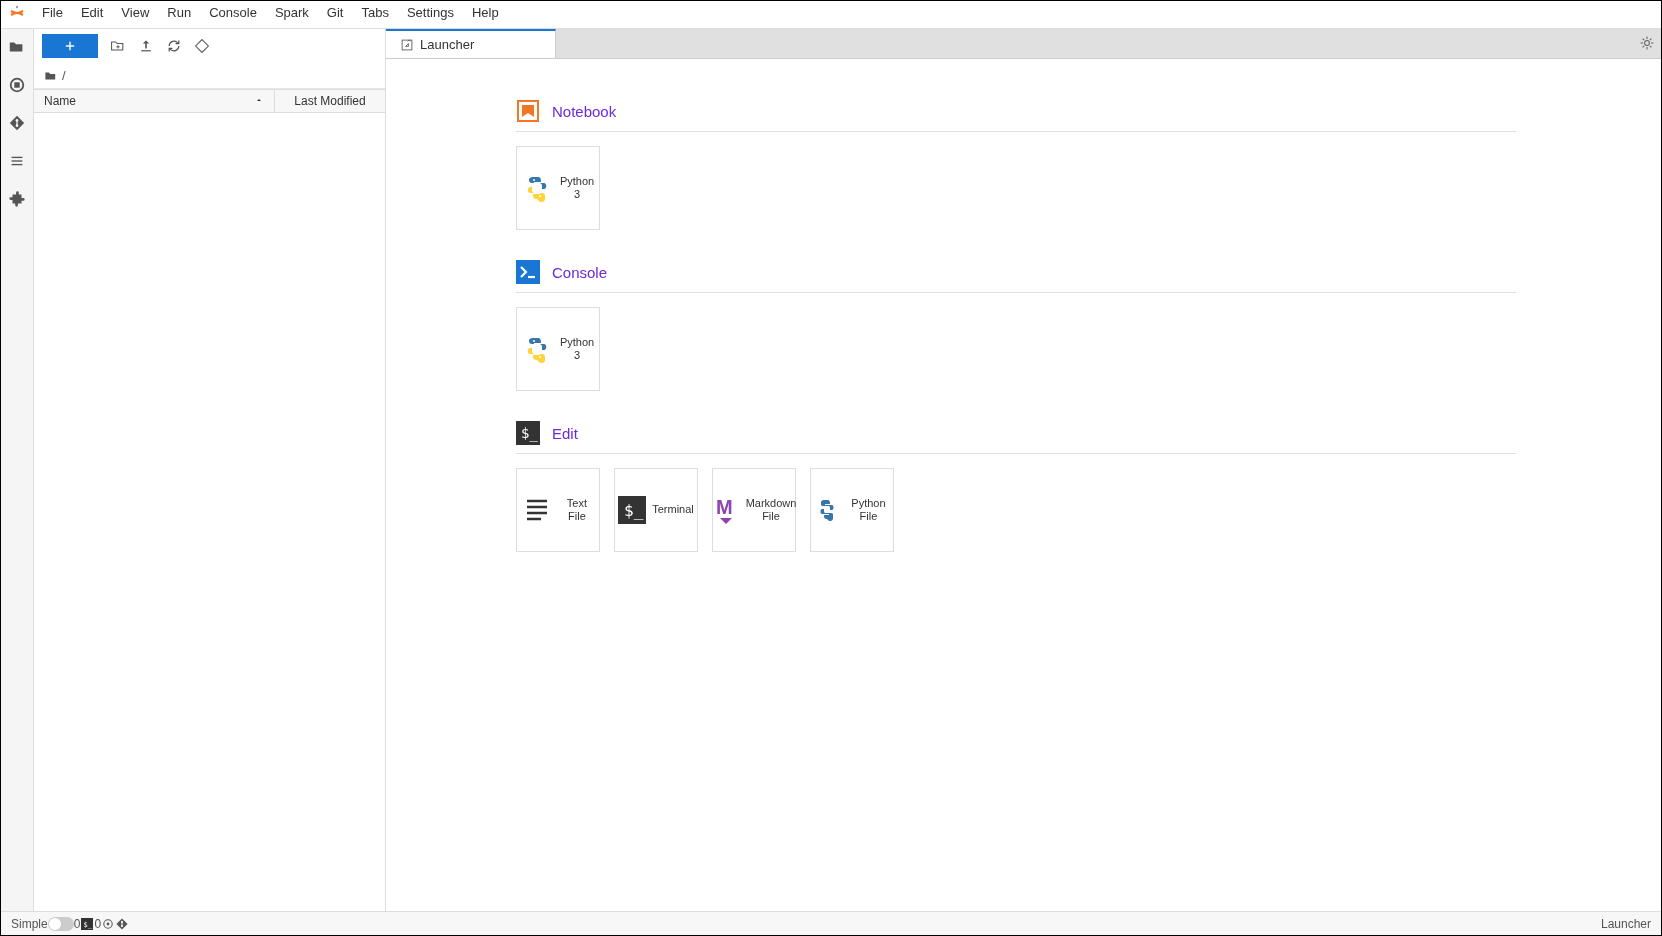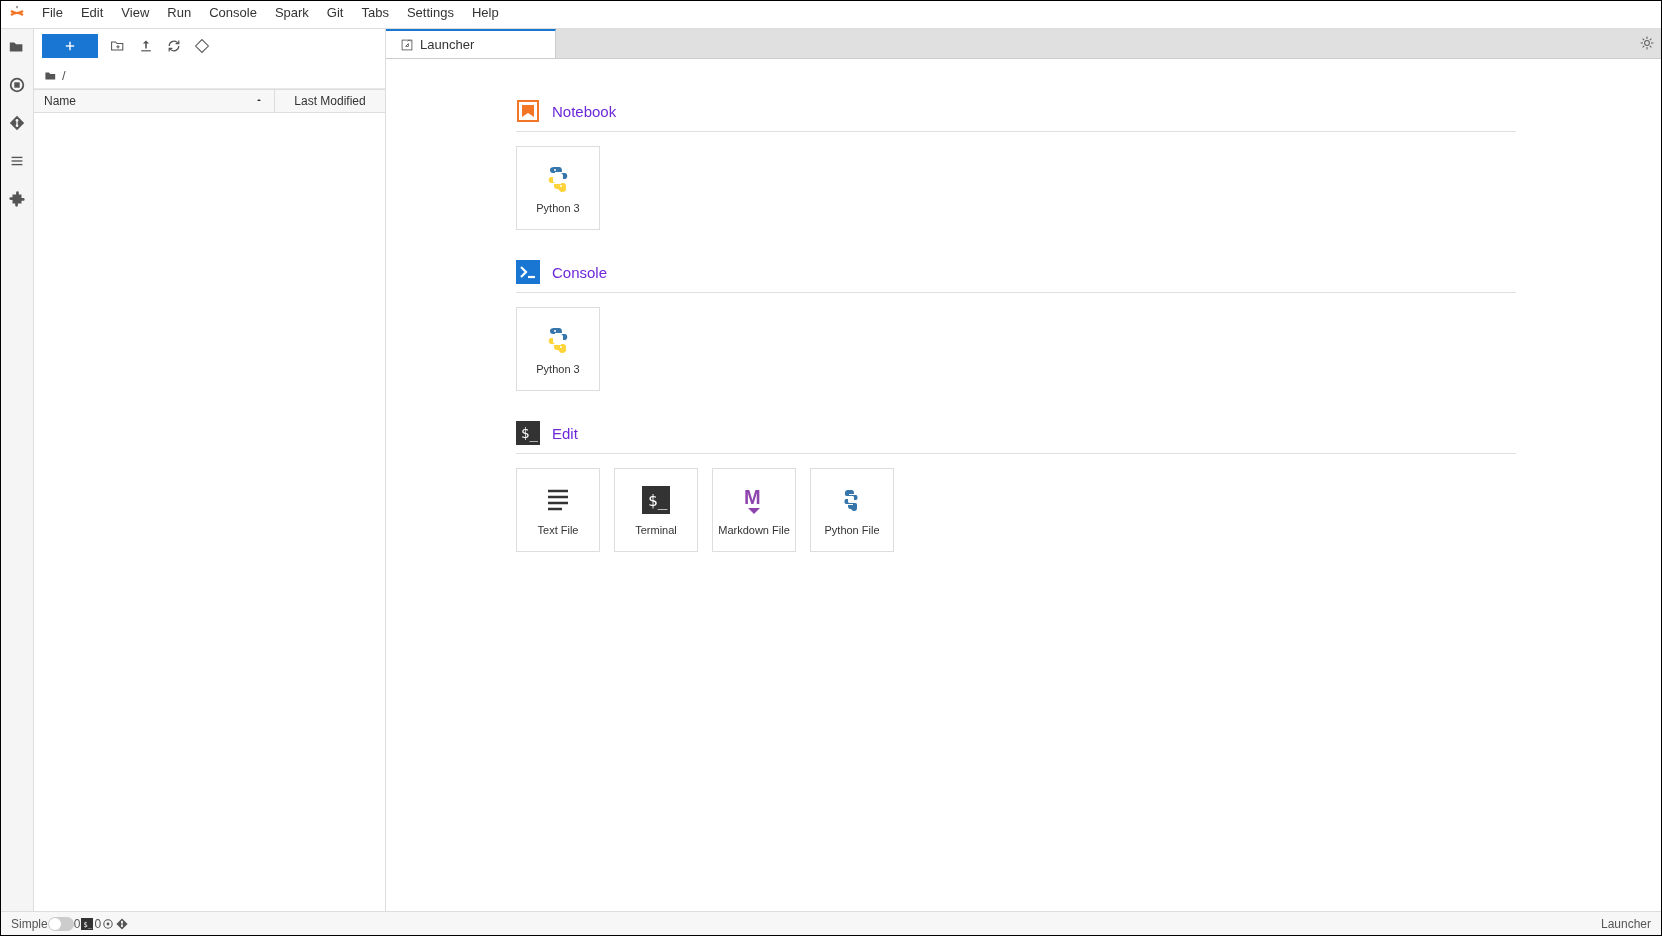--- a/index.html
+++ b/index.html
@@ -216,21 +216,20 @@
   display:flex;align-items:center;justify-content:center;
 }
 .sec-header .sec-title { font-size: 15px; color: #6d28d9;}
 .cards { display: flex; gap: 14px; flex-wrap: wrap; }
 .card {
   width: 84px;
   height: 84px;
   border: 1px solid #ddd;
   background: #fff;
   display: flex;
-  flex-direction: column;
   align-items: center;
   justify-content: center;
   gap: 6px;
   cursor: pointer;
   text-align: center;
   padding: 4px;
 }
 .card .card-ic { width: 36px; height: 36px; display:flex;align-items:center;justify-content:center; }
 .card .card-label { font-size: 11px; color: #333; line-height: 1.2; }
 

